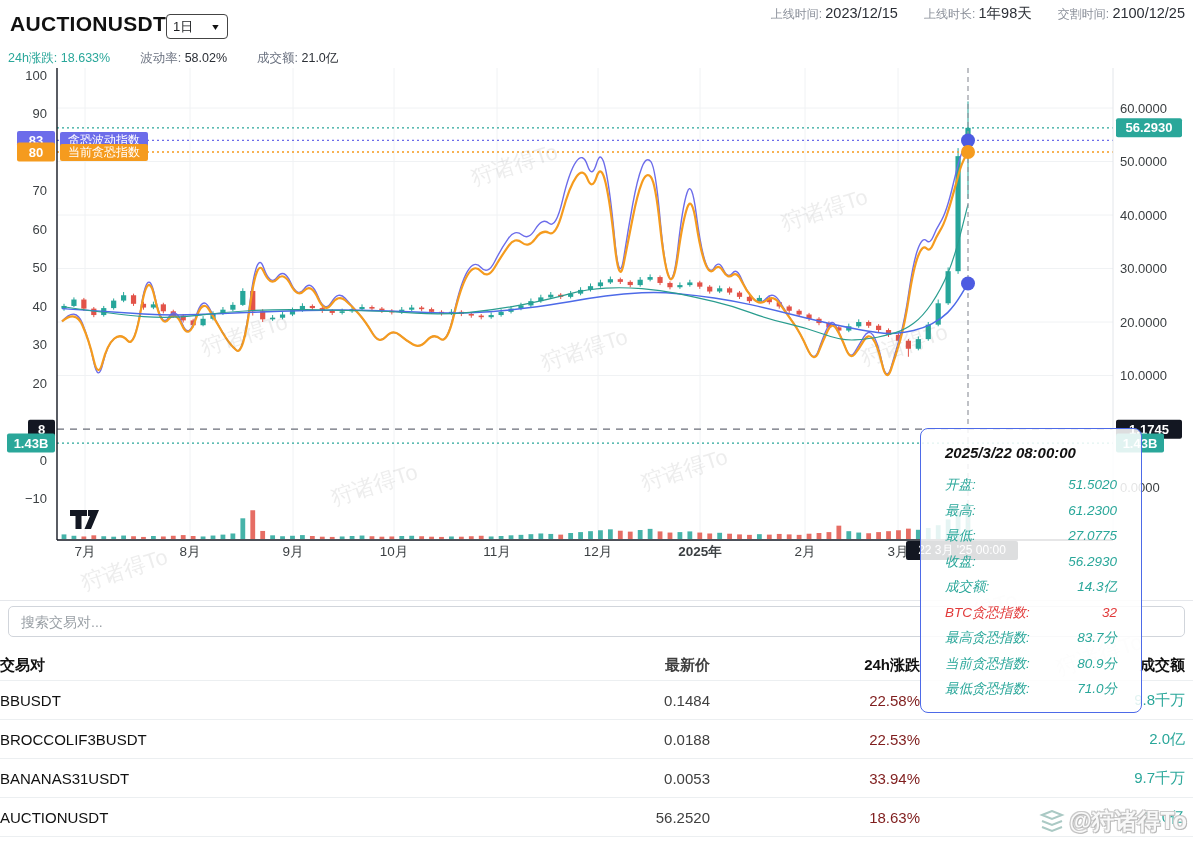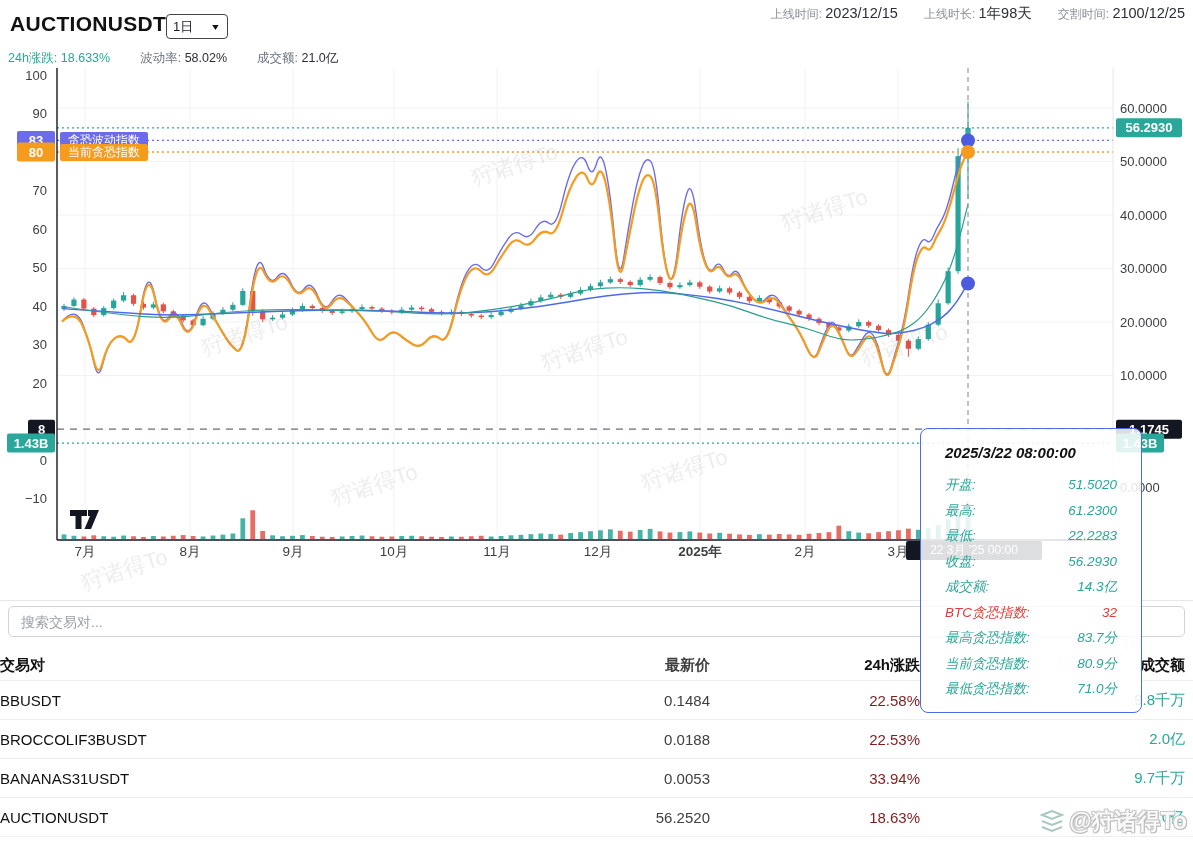--- a/index.html
+++ b/index.html
@@ -21,21 +21,21 @@
   .substat .lbl { color:#6b7280; } .substat .val { color:#2b2f36; }
   .substat.teal .lbl, .substat.teal .val { color:#2aa79a; }
 
   
   .chartwrap { position:absolute; left:0; top:0; width:1193px; height:600px; }
   svg#chart { position:absolute; left:0; top:0; }
   .legendpill { position:absolute; height:17px; line-height:17px; color:#fff; font-size:12px;
     padding:0 8px; border-radius:2px; white-space:nowrap; z-index:5; }
   .wm { position:absolute; font-size:22px; color:rgba(110,110,110,.12); transform:rotate(-18deg);
     white-space:nowrap; pointer-events:none; }
-  .xbadge { position:absolute; left:906px; top:541px; width:136px; height:19px; background:#131722; color:#fff;
+  .xbadge { position:absolute; left:906px; top:541px; width:112px; height:19px; background:#131722; color:#fff;
     border-radius:2px; font-size:12px; text-align:center; line-height:19px; z-index:8; white-space:nowrap; }
 
   
   .tooltip { position:absolute; left:920px; top:428px; width:222px; background:rgba(255,255,255,.86);
     border:1.5px solid #4d6ae8; border-radius:8px; padding:15px 24px 10px; z-index:30;font-style:italic; }
   .tooltip .title { font-size:15px; font-weight:700; color:#111; margin-bottom:11px; }
   .trow { display:flex; justify-content:space-between; font-size:13.5px; line-height:25.5px; color:#2aa79a; }
   .trow.red { color:#e23b3b; }
 
   
@@ -472,21 +472,21 @@
         <div class="trow">
           <span>开盘:</span>
           <span>51.5020</span>
         </div>
         <div class="trow">
           <span>最高:</span>
           <span>61.2300</span>
         </div>
         <div class="trow">
           <span>最低:</span>
-          <span>22.2283</span>
+          <span>27.0775</span>
         </div>
         <div class="trow">
           <span>收盘:</span>
           <span>56.2930</span>
         </div>
         <div class="trow">
           <span>成交额:</span>
           <span>14.3亿</span>
         </div>
         <div class="trow red">

